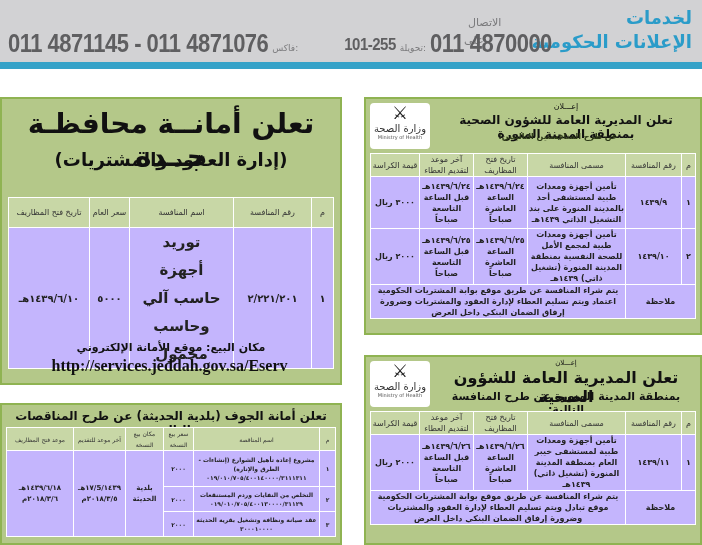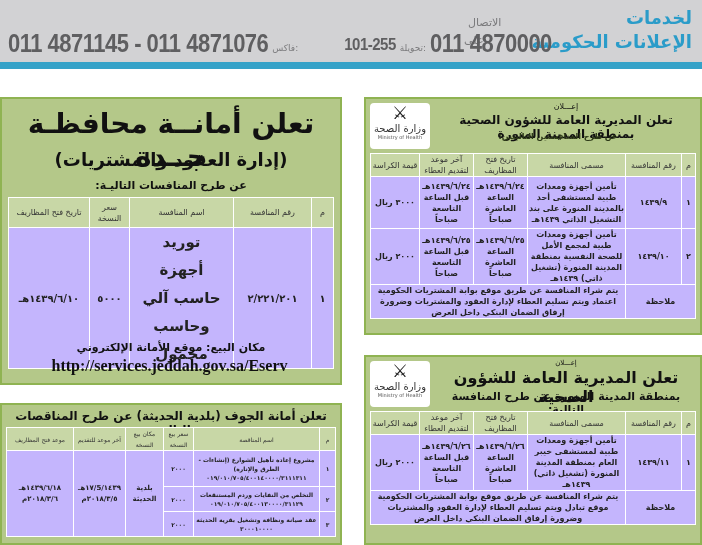--- a/index.html
+++ b/index.html
@@ -124,29 +124,28 @@
         <td colspan="4">يتم شراء المنافسة عن طريق موقع بوابة المشتريات الحكومية موقع تبادل ويتم تسليم العطاء لإدارة العقود والمشتريات وضرورة إرفاق الضمان البنكي داخل العرض</td>
       </tr>
     </tbody>
       </table>
   </div>
 </div>
 
 <div class="panel" style="left:0;top:97px;width:342px;height:288px">
   <div class="ttl" style="position:absolute;left:0;right:0;top:8px;font-size:28px;font-family:'DejaVu Sans',sans-serif">تعلن أمانــة محافظـة جــدة</div>
   <div class="ttl" style="position:absolute;left:0;right:0;top:50px;font-size:18px">(إدارة العقود والمشتريات)</div>
-  <div class="ttl" style="position:absolute;left:0;right:0;top:80px;font-size:11px">عن طرح المنافسات التاليـة:</div>
   <div style="position:absolute;left:6px;right:6px;top:98px">
     <table>
       <tbody>
           <tr style="height:30px">
         <th style="width:22px">م</th>
         <th style="width:78px">رقم المنافسة</th>
         <th style="width:104px">اسم المنافسة</th>
-        <th style="width:40px">سعر النسخة</th>
+        <th style="width:40px">سعر العام</th>
         <th>تاريخ فتح المظاريف</th>
       </tr>
       <tr style="height:94px">
         <td style="font-size:10px">١</td>
         <td style="font-size:10px">٢/٢٢١/٢٠١</td>
         <td style="font-size:15px;line-height:28px;padding:0 8px">توريد أجهزة حاسب آلي وحاسب محمول</td>
         <td style="font-size:10px">٥٠٠٠</td>
         <td style="font-size:10px">١٤٣٩/٦/١٠هـ</td>
       </tr>
     </tbody>

